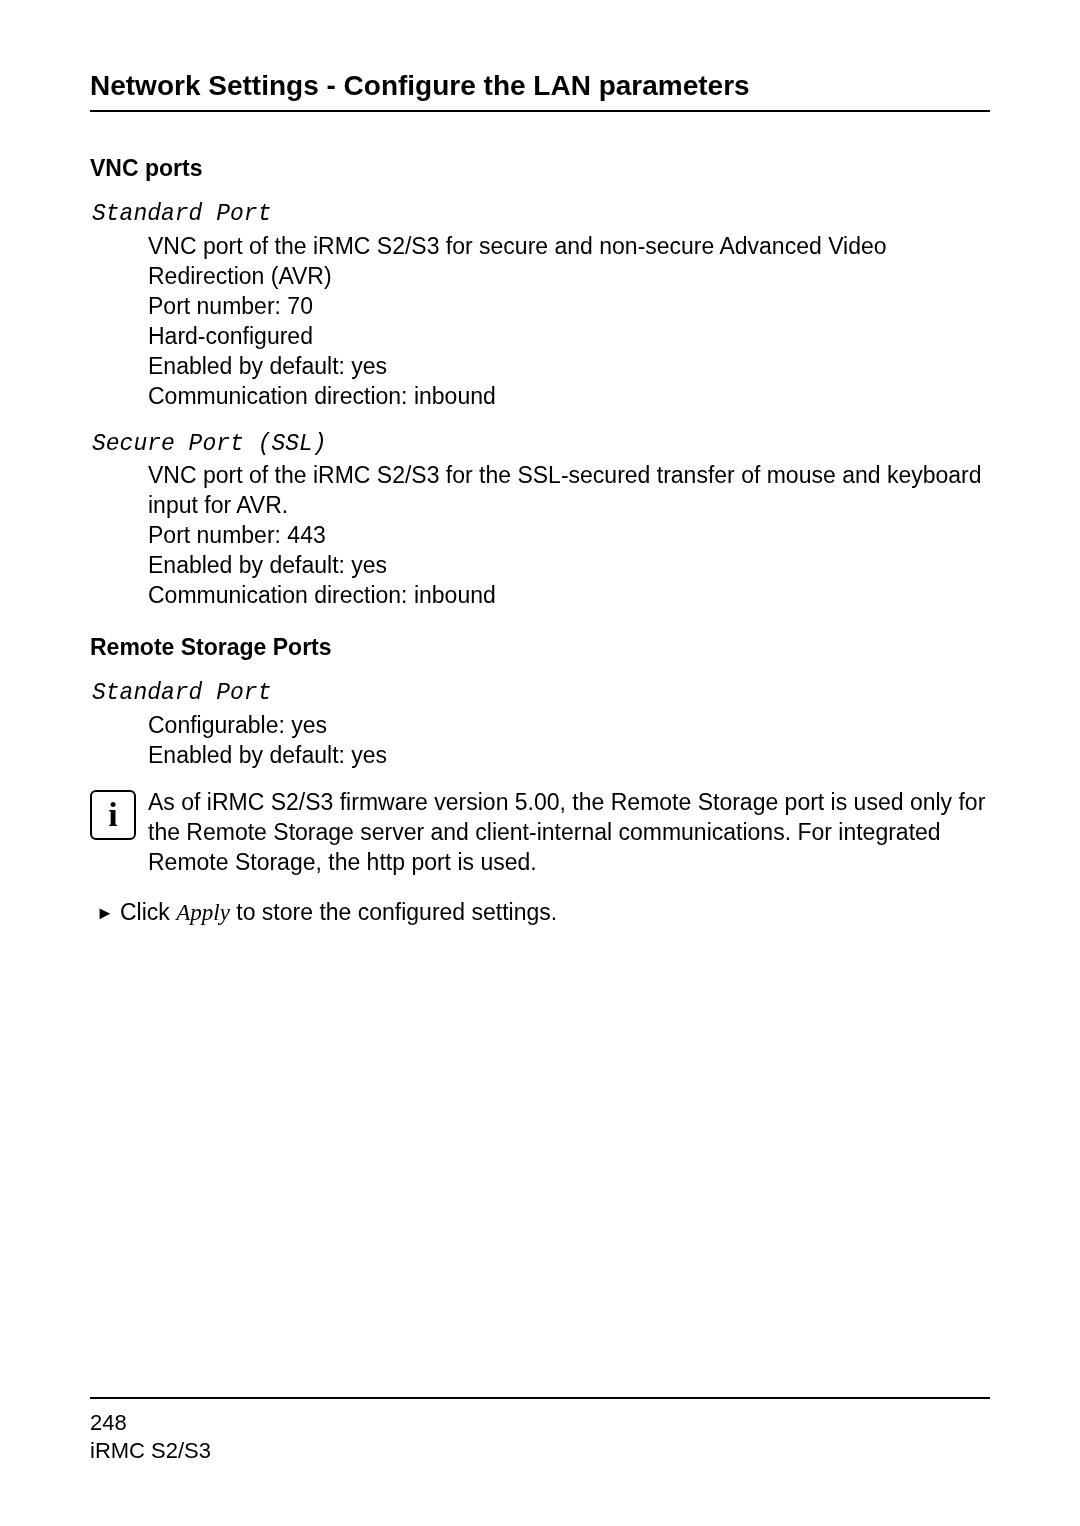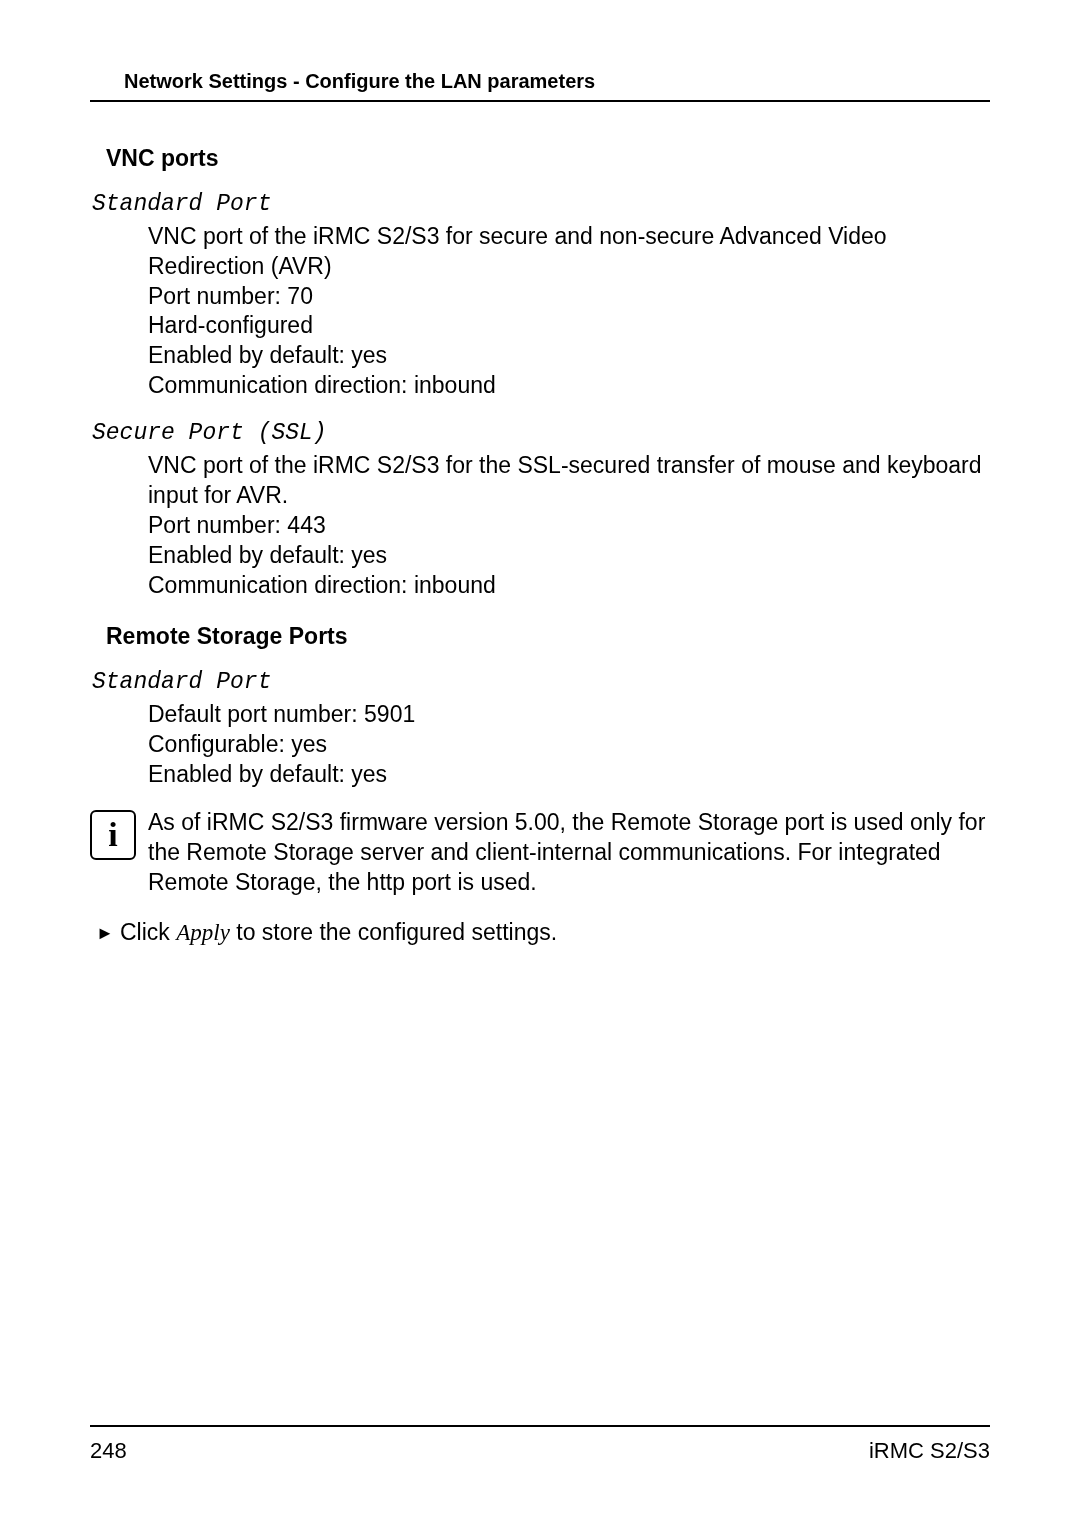--- a/index.html
+++ b/index.html
@@ -7,34 +7,32 @@
   body {
     font-family: Arial, Helvetica, sans-serif;
     color: #000;
     font-size: 23px;
     line-height: 1.3;
     padding: 68px 90px 0 90px;
     position: relative;
   }
   .header-title {
     font-weight: bold;
-    font-size: 20px;
+    font-size: 28px;
     margin-bottom: 6px;
-    margin-left: 34px;
   }
   .header-rule {
     border: none;
     border-top: 2px solid #000;
     margin-bottom: 42px;
   }
   .section-title {
     font-weight: bold;
     font-size: 23px;
     margin-bottom: 16px;
-    margin-left: 16px;
   }
   .term {
     font-family: Liberation Mono, monospace;
     font-style: italic;
     font-size: 23px;
     margin-bottom: 2px;
     margin-left: 2px;
   }
   .def {
     margin-left: 58px;
@@ -98,20 +96,21 @@
   }
   .footer-rule {
     border: none;
     border-top: 2px solid #000;
     margin-bottom: 10px;
   }
   .footer-row {
     display: flex;
     justify-content: space-between;
     font-size: 22px;
+    flex-direction: column;
   }
 </style>
 </head>
 <body>
 
 <div class="header-title">Network Settings - Configure the LAN parameters</div>
 <hr class="header-rule">
 
 <div class="section-title">VNC ports</div>
 
@@ -129,21 +128,20 @@
   <p>VNC port of the iRMC S2/S3 for the SSL-secured transfer of mouse and keyboard input for AVR.</p>
   <p>Port number: 443</p>
   <p>Enabled by default: yes</p>
   <p>Communication direction: inbound</p>
 </div>
 
 <div class="section-title section2">Remote Storage Ports</div>
 
 <div class="term">Standard Port</div>
 <div class="def">
-  <p>Default port number: 5901</p>
   <p>Configurable: yes</p>
   <p>Enabled by default: yes</p>
 </div>
 
 <div class="note-row">
   <div class="note-icon-box">
     <span class="i-glyph">i</span>
   </div>
   <div class="note-text">As of iRMC S2/S3 firmware version 5.00, the Remote Storage port is used only for the Remote Storage server and client-internal communications. For integrated Remote Storage, the http port is used.</div>
 </div>

